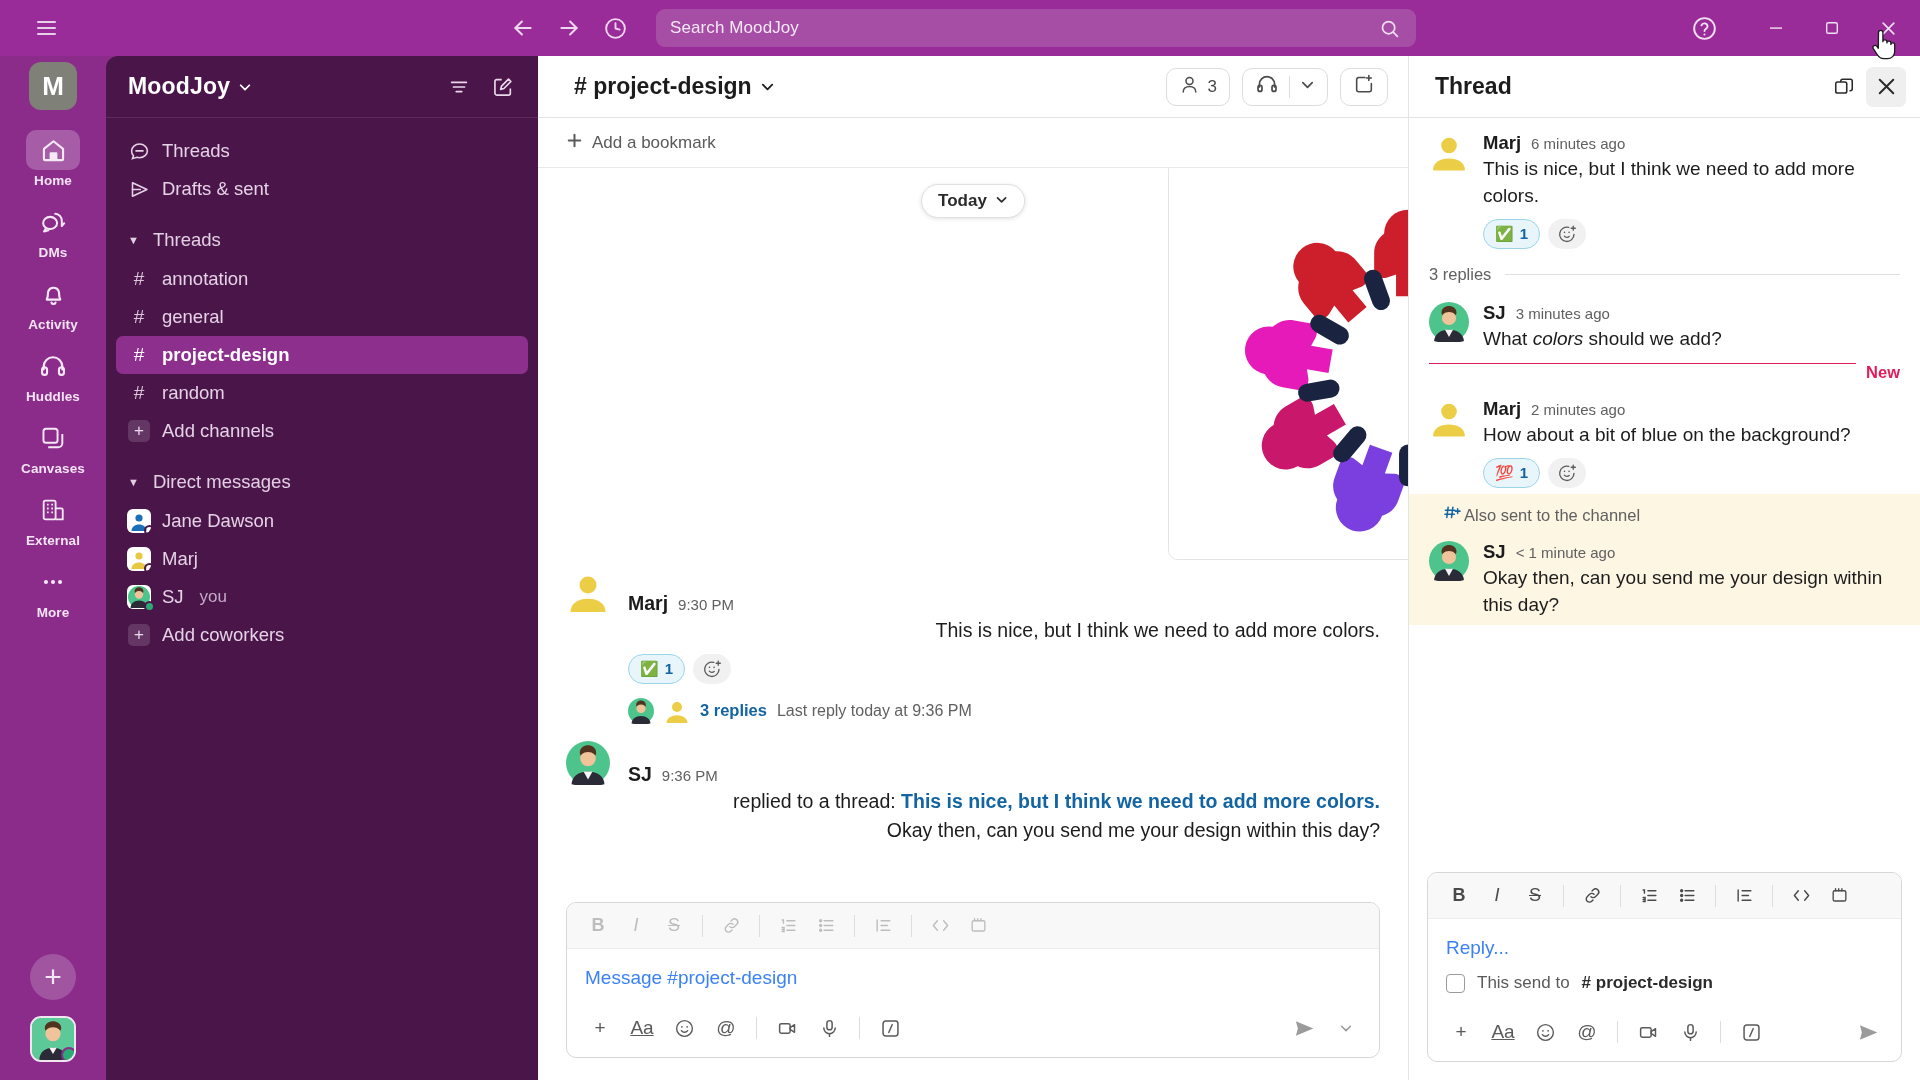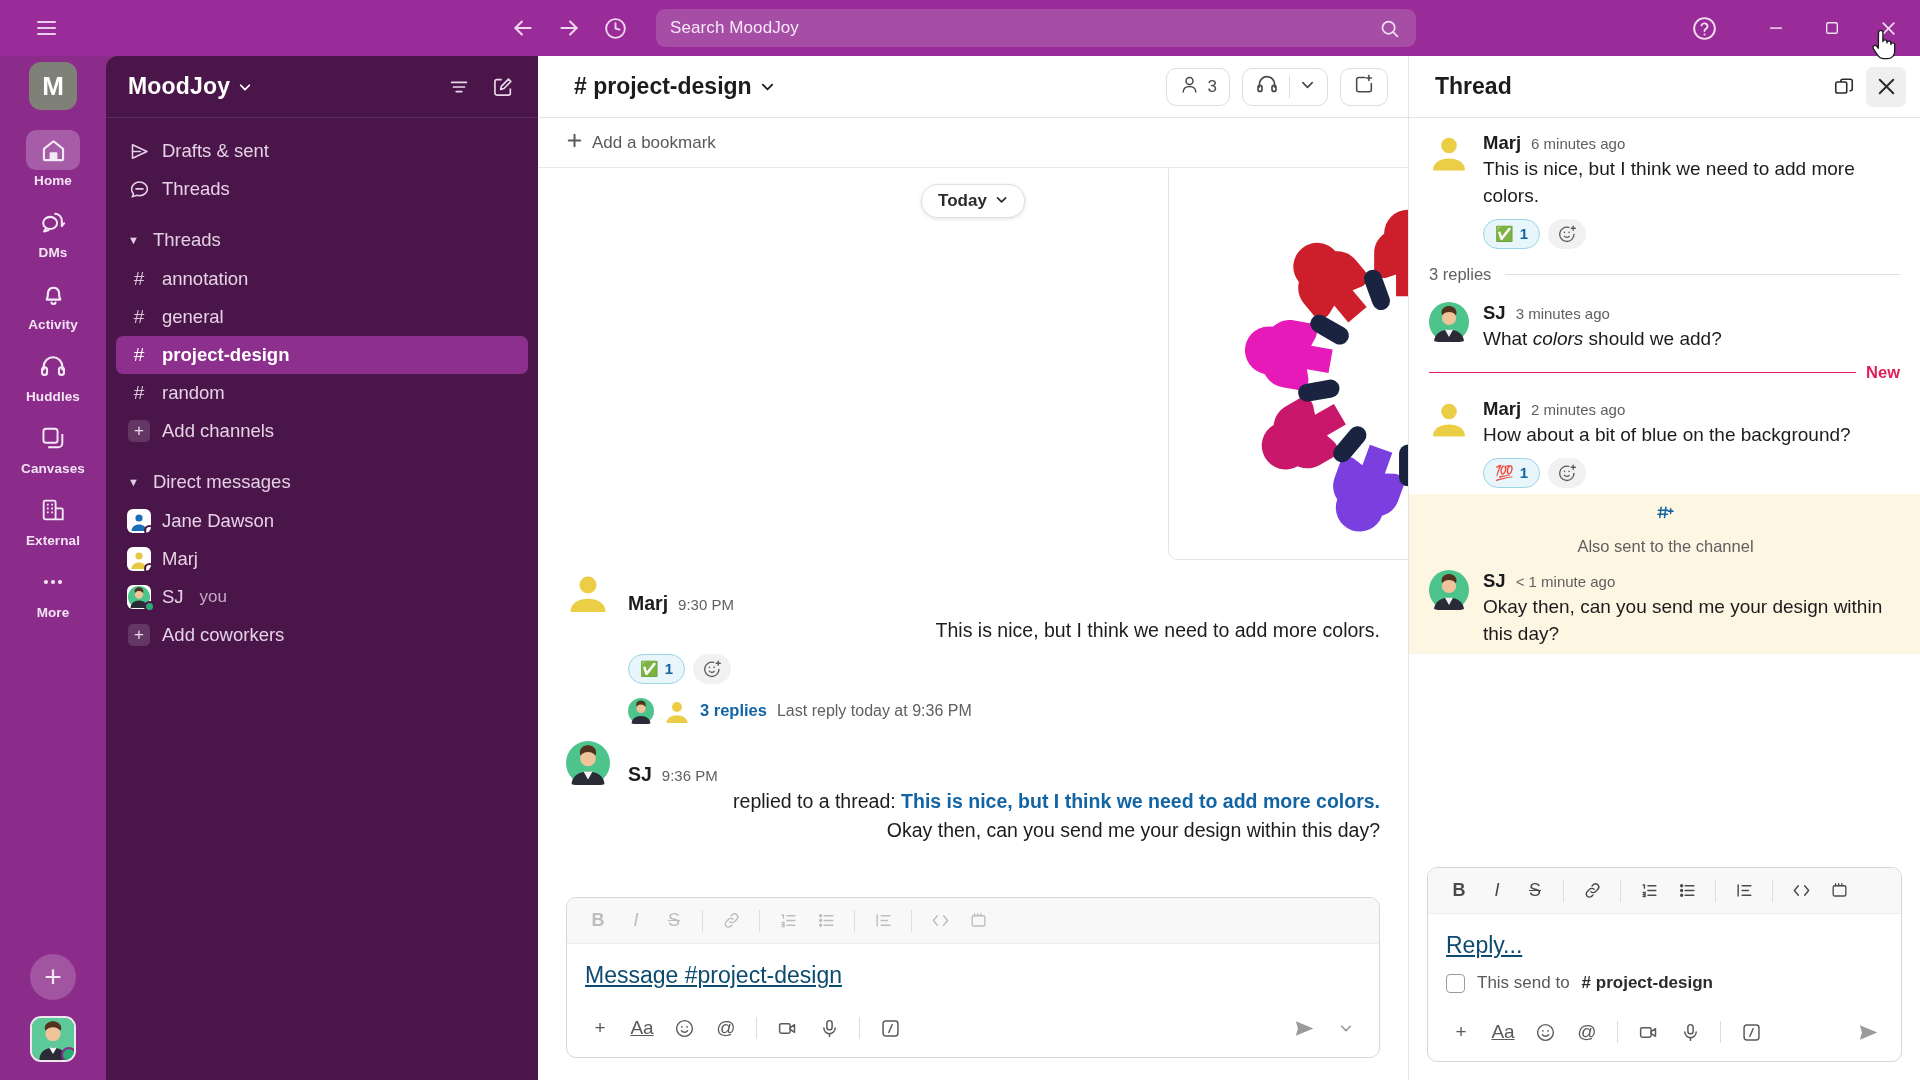--- a/index.html
+++ b/index.html
@@ -252,23 +252,22 @@
   .fmtbar {
     height: 46px; background: #F8F8F8; border-bottom: 1px solid #EDEDED;
     display: flex; align-items: center; padding: 0 14px; gap: 4px; color: #BDBDBD;
   }
   .fmt {
     width: 34px; height: 34px; border-radius: 6px; cursor: pointer;
     display: flex; align-items: center; justify-content: center; font-size: 18px;
   }
   .fsep { width: 1px; height: 22px; background: #DDD; margin: 0 7px; }
   .cinput {
-    padding: 18px 18px 10px 18px; font-size: 23px; color: #0c4a6e; min-height: 44px;
+    padding: 18px 18px 10px 18px; font-size: 19px; color: #3b82f6; min-height: 44px;
     cursor: text;
-    text-decoration: underline;
   }
   .cactions {
     height: 58px; display: flex; align-items: center; padding: 0 14px; gap: 4px; color: #5A5A5A;
   }
   .cact {
     width: 38px; height: 38px; border-radius: 7px; cursor: pointer;
     display: flex; align-items: center; justify-content: center; font-size: 19px;
   }
   .send { margin-left: auto; display: flex; align-items: center; gap: 4px; color: #9B9B9B; }
 
@@ -295,26 +294,26 @@
   .th-av { width: 40px; height: 40px; border-radius: 9px; flex: 0 0 40px; overflow:hidden; position:relative; }
   .th-author { font-size: 18.5px; font-weight: 700; color: #1D1C1D; }
   .th-time { font-size: 15px; color: #616061; }
   .th-text { font-size: 19px; color: #1D1C1D; line-height: 1.42; margin-top: 2px; }
   .th-text i { }
   .replies-bar {
     display: flex; align-items: center; gap: 14px; padding: 10px 20px 4px 20px;
   }
   .replies-bar .lbl { font-size: 16.5px; color: #616061; white-space: nowrap; }
   .replies-bar .line { flex: 1 1 auto; height: 1px; background: #E0E0E0; }
-  .newbar { display: flex; align-items: center; gap: 10px; padding: 0 20px; margin: 4px 0 2px 0;}
+  .newbar { display: flex; gap: 10px; padding: 0 20px; margin: 4px 0 2px 0;}
   .newbar .line { flex: 1 1 auto; height: 1px; background: #E01E5A; }
   .newbar .lbl { font-size: 16.5px; color: #E01E5A; font-weight: 700; }
   .also-sent {
-    display: flex; align-items: center; gap: 10px; padding: 10px 32px 0 34px;
-    font-size: 16.5px; color: #616061; background: #FDF6E3; flex-direction: column;
+    display: flex; align-items: center; gap: 2px; padding: 10px 32px 0 34px;
+    font-size: 16.5px; color: #616061; background: #FDF6E3;
   }
   .th-composer { margin: 12px 18px 18px 18px; }
   .checkrow {
     display: flex; align-items: center; gap: 12px; padding: 4px 18px 10px 18px;
     font-size: 17px; color: #5A5A5A;
   }
   .cbox { width: 19px; height: 19px; border: 1.6px solid #9B9B9B; border-radius: 4px; cursor:pointer; }
   .checkrow b { color: #2B2B2B; font-weight: 700; }
 
   .cursor-arrow { position: absolute; pointer-events: none; z-index: 40; }
@@ -504,35 +503,35 @@
               <path d="M20 13.5v5.3a2 2 0 0 1-2 2H5.2a2 2 0 0 1-2-2V6a2 2 0 0 1 2-2h5.4"></path>
               <path d="M9.4 14.6l1-3.6 7.6-7.6 2.6 2.6-7.6 7.6z"></path>
             </svg>
         </div>
       </div>
     </div>
 
     <div class="sb-list">
       <div class="sb-row">
         <span class="ico">
+          <svg width="21" height="21" viewBox="0 0 24 24" fill="none" stroke="currentColor" stroke-width="1.8" stroke-linecap="round">
+              <path d="M21 11.3c0 4.3-4 7.8-9 7.8a10.6 10.6 0 0 1-3-.4L4 20.2l1.1-3.3A7.3 7.3 0 0 1 3 11.3c0-4.3 4-7.8 9-7.8s9 3.5 9 7.8z"></path>
+              <line x1="8" y1="11.3" x2="16" y2="11.3"></line>
+            </svg>
+        </span>
+        <span>Threads</span>
+      </div>
+      <div class="sb-row">
+        <span class="ico">
           <svg width="21" height="21" viewBox="0 0 24 24" fill="none" stroke="currentColor" stroke-width="1.8" stroke-linejoin="round">
               <path d="M4 4.3 20.5 12 4 19.7V4.3z"></path>
               <line x1="4" y1="12" x2="13" y2="12" stroke-linecap="round"></line>
             </svg>
         </span>
         <span>Drafts &amp; sent</span>
-      </div>
-      <div class="sb-row">
-        <span class="ico">
-          <svg width="21" height="21" viewBox="0 0 24 24" fill="none" stroke="currentColor" stroke-width="1.8" stroke-linecap="round">
-              <path d="M21 11.3c0 4.3-4 7.8-9 7.8a10.6 10.6 0 0 1-3-.4L4 20.2l1.1-3.3A7.3 7.3 0 0 1 3 11.3c0-4.3 4-7.8 9-7.8s9 3.5 9 7.8z"></path>
-              <line x1="8" y1="11.3" x2="16" y2="11.3"></line>
-            </svg>
-        </span>
-        <span>Threads</span>
       </div>
 
       <div class="sb-section">
         <span class="caret">▼</span>
         <span>Threads</span>
       </div>
       <div class="sb-row">
         <span class="ico hashmark">#</span>
         <span>annotation</span>
       </div>

